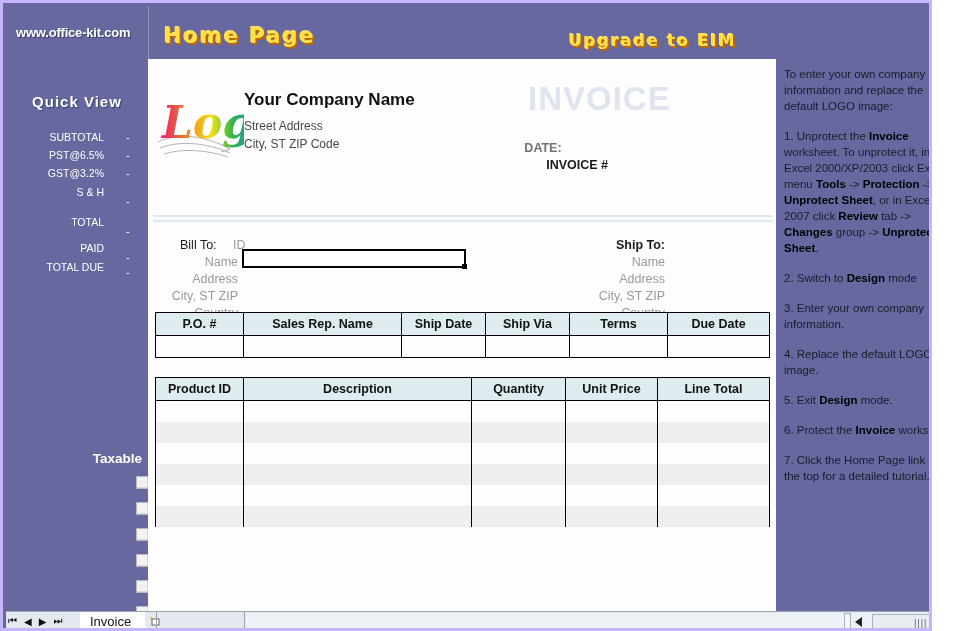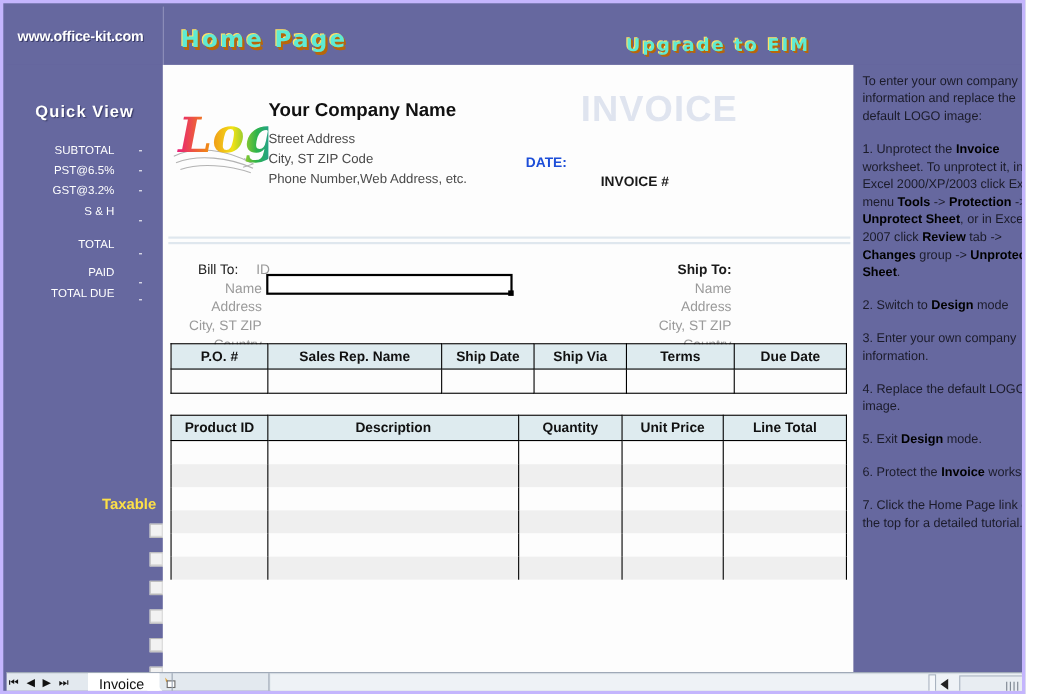--- a/index.html
+++ b/index.html
@@ -39,21 +39,21 @@
   #topbar-divider {
     position: absolute;
     left: 142px; top: 0;
     width: 1px; height: 53px;
     background: #8f91bb;
   }
   .wordart {
     position: absolute;
     font-family: "DejaVu Sans", sans-serif;
     font-weight: bold;
-    color: #5eead4;
+    color: #fde047;
     letter-spacing: 2px;
     text-shadow:
        1px 1px 0 #b8670a,
        2px 2px 0 #b8670a,
       -1px -1px 0 #ffe066;
   }
   #home-page-link {
     left: 158px; top: 18px;
     font-size: 21px;
   }
@@ -101,21 +101,21 @@
   }
   #taxable-label {
     position: absolute;
     left: 0; top: 392px;
     width: 142px;
     box-sizing: border-box;
     padding-right: 6px;
     text-align: right;
     font-size: 13.5px;
     font-weight: bold;
-    color: #fde047;
+    color: #ffffff;
   }
   .taxbox {
     position: absolute;
     left: 130px;
     width: 13px; height: 13px;
     background: #f2f2f2;
     border: 1px solid #b9b9b9;
     box-shadow: inset -1px -1px 0 #d7d7d7;
     box-sizing: border-box;
   }
@@ -155,24 +155,24 @@
     left: 380px; top: 21px;
     font-size: 33px;
     font-weight: bold;
     color: #dfe4ef;
     letter-spacing: 1px;
   }
   #date-label {
     position: absolute;
     left: 330px; top: 82px;
     width: 130px;
-    text-align: left;
-    font-size: 12.5px;
-    font-weight: bold;
-    color: #1d4ed8;
+    text-align: center;
+    font-size: 12.5px;
+    font-weight: bold;
+    color: #737373;
   }
   #invoiceno-label {
     position: absolute;
     left: 330px; top: 99px;
     width: 130px;
     text-align: right;
     font-size: 12.5px;
     font-weight: bold;
     color: #1a1a1a;
   }
@@ -453,21 +453,20 @@
           <path d="M8 68 C 26 62, 52 64, 72 71"></path>
           <path d="M66 58 l8 5 -9 3"></path>
         </g>
         <text x="6" y="52" font-family="DejaVu Serif, serif" font-size="44" font-style="italic" font-weight="bold" fill="url(#rainbow)">Logo</text>
       </svg>
     </div>
 
     <div id="company-name">Your Company Name</div>
     <div class="company-line" style="top:60px">Street Address</div>
     <div class="company-line" style="top:78px">City, ST  ZIP Code</div>
-    <div class="company-line" style="top:96px">Phone Number,Web Address, etc.</div>
 
     <div id="invoice-watermark">INVOICE</div>
     <div id="date-label">DATE:</div>
     <div id="invoiceno-label">INVOICE #</div>
 
     <div class="hrule" id="hrule-a"></div>
     <div class="hrule" id="hrule-b"></div>
 
     <div id="billto-label">Bill To:</div>
     <div id="billto-id">ID</div>

